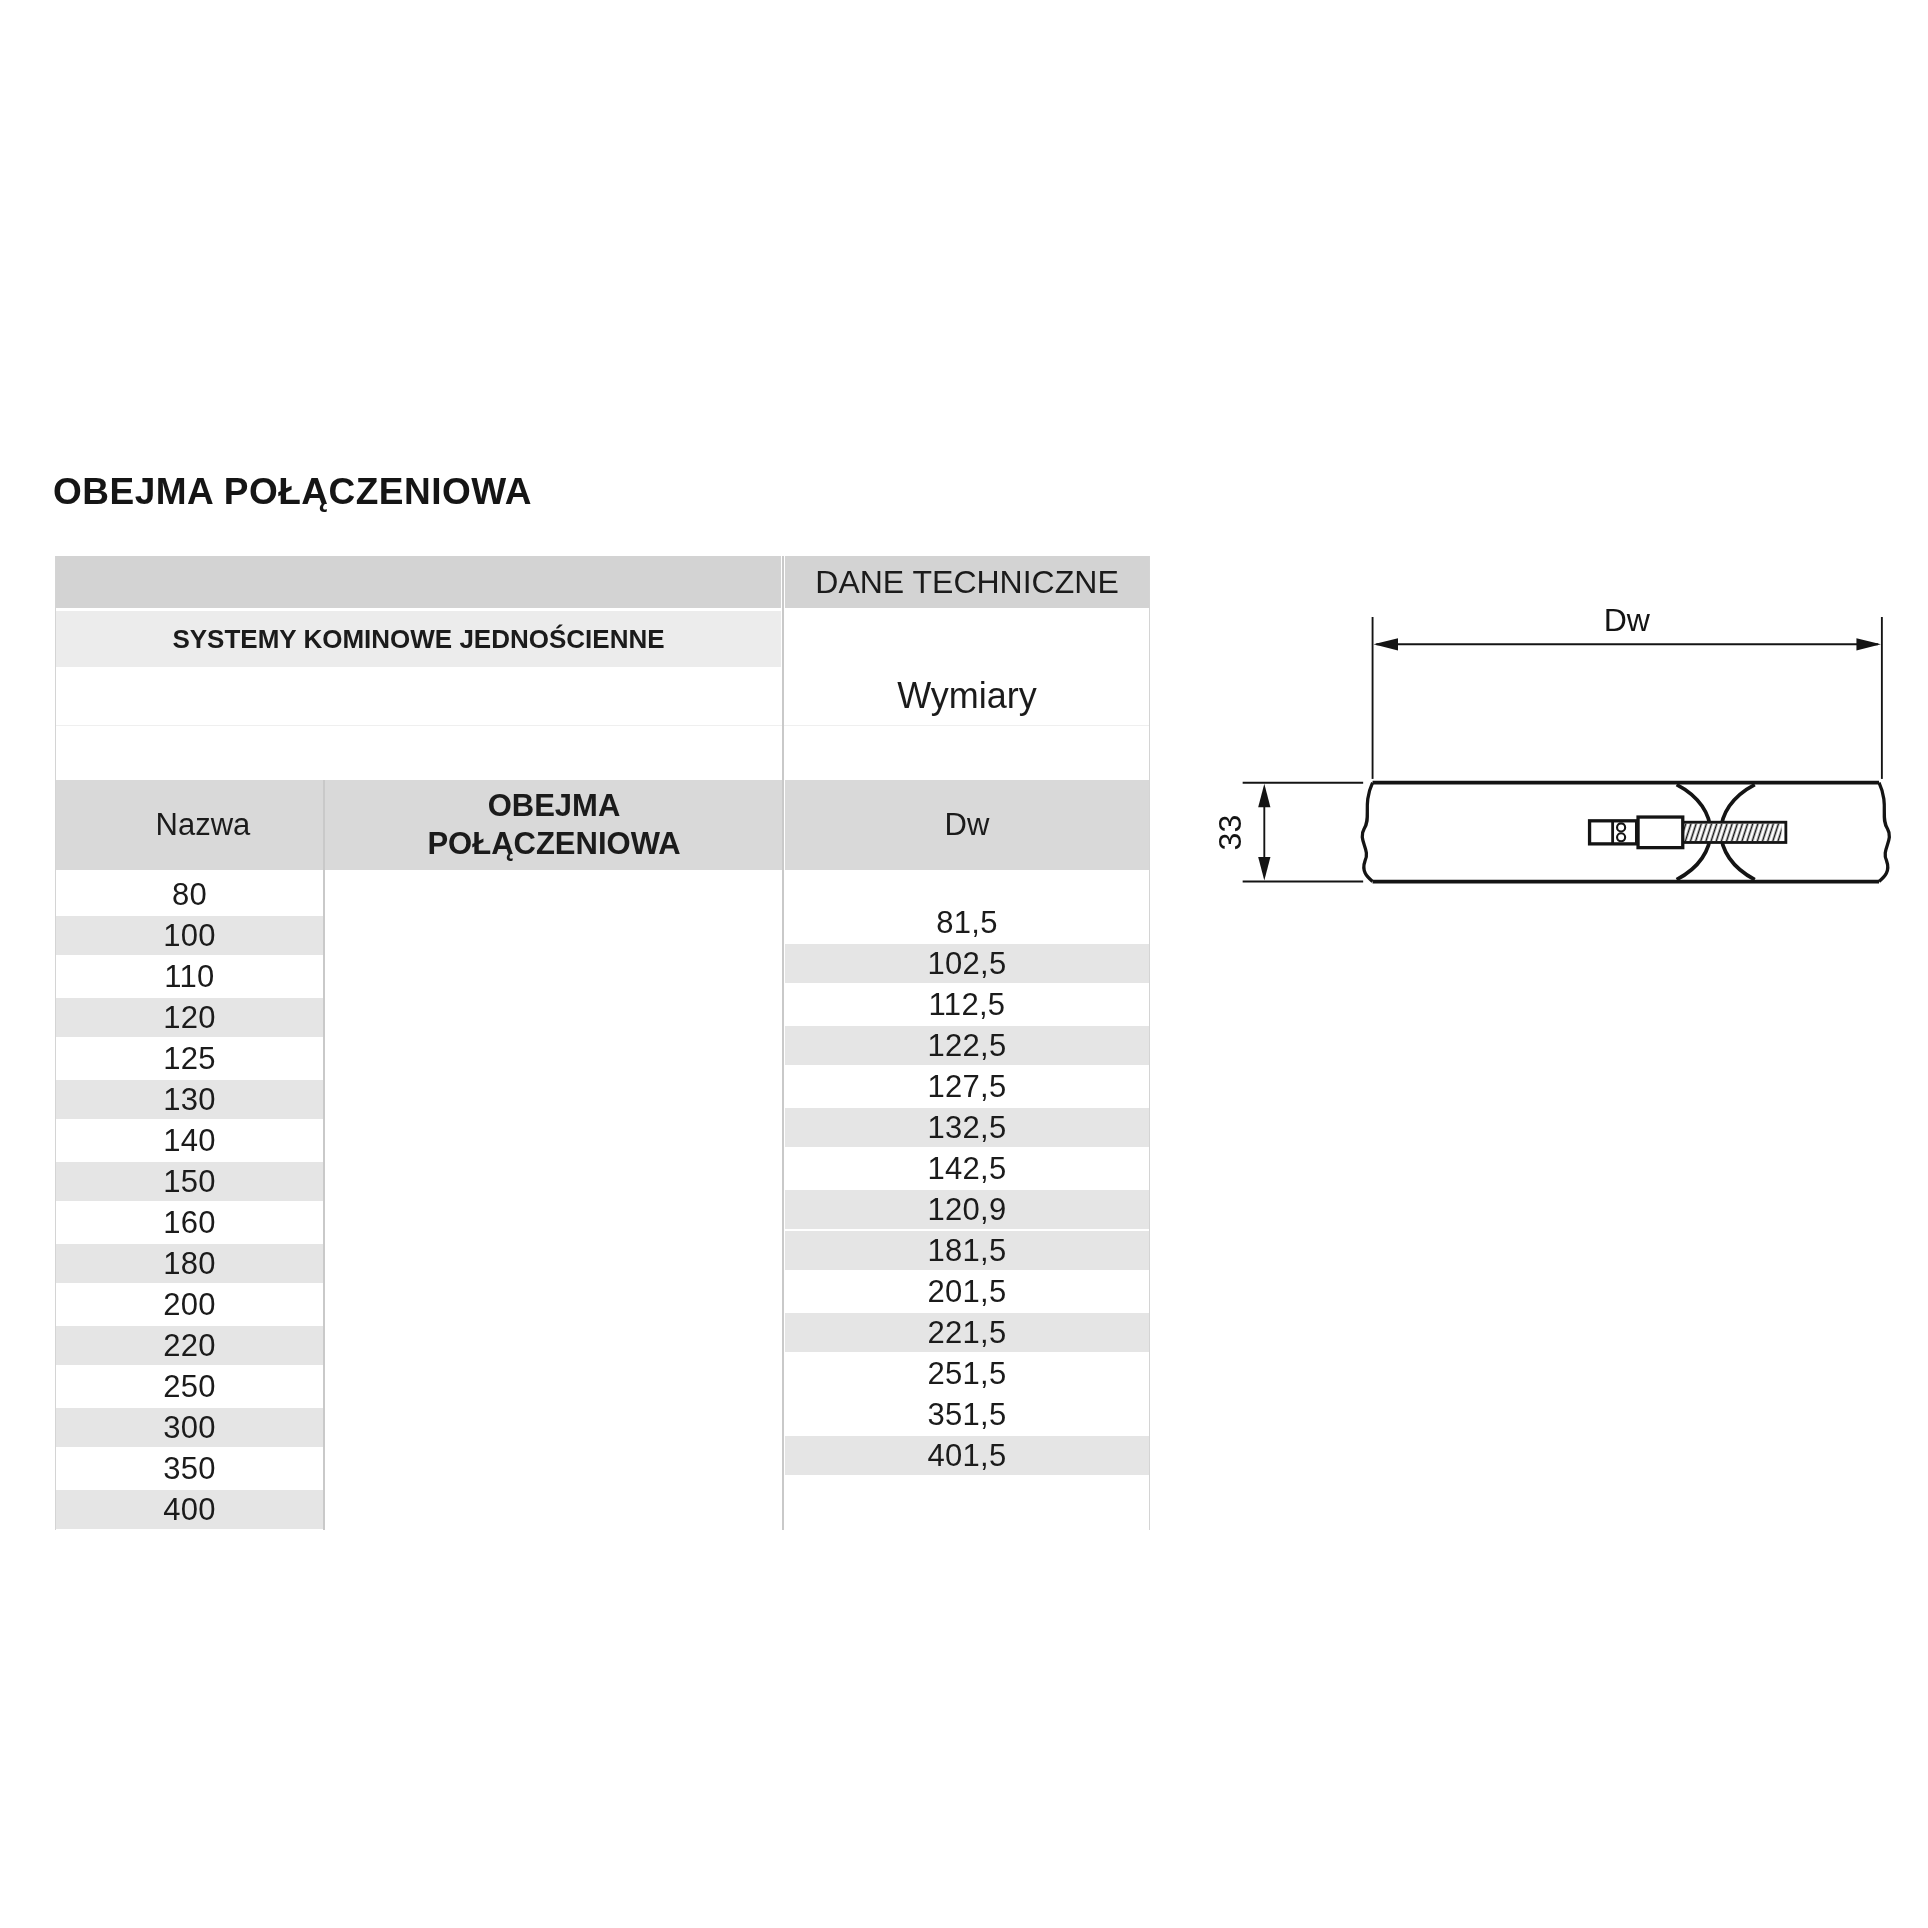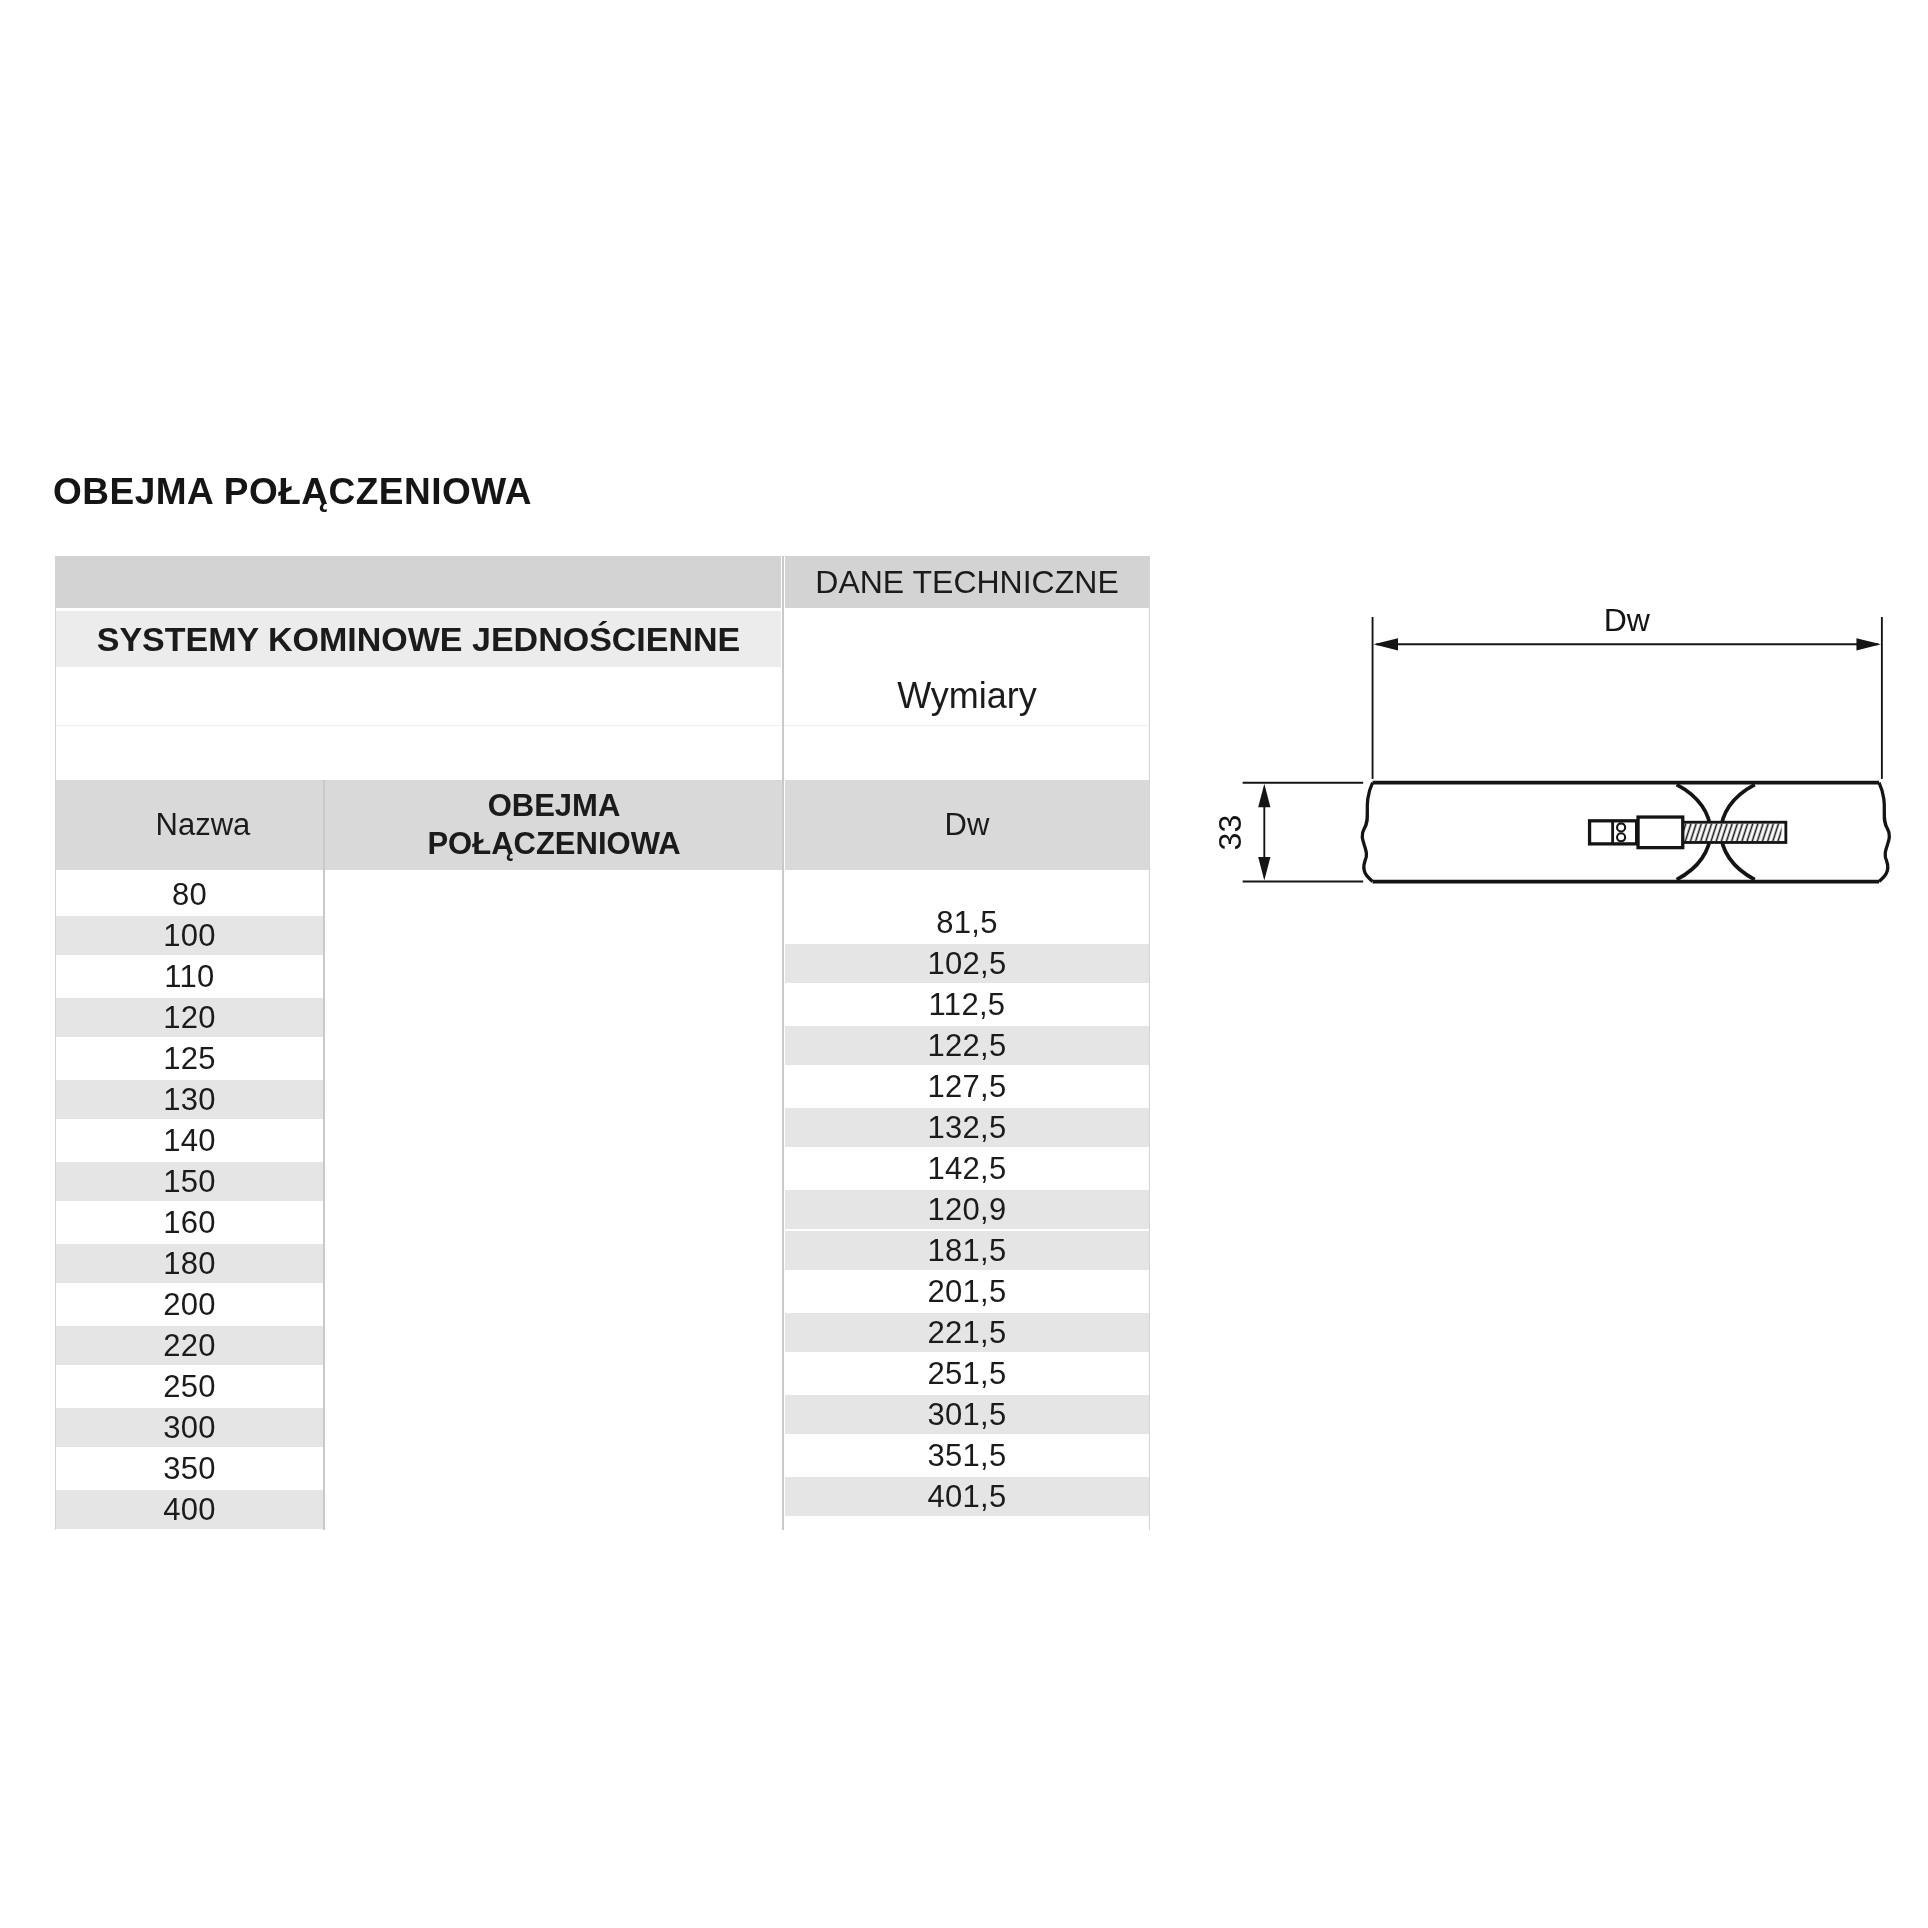--- a/index.html
+++ b/index.html
@@ -18,21 +18,21 @@
 
   
   .spec-table{
     position:absolute;left:55px;top:556px;width:1093px;height:974px;
     border-left:0.9px solid #d4d4d4;border-right:0.9px solid #d4d4d4;
     box-sizing:content-box;
   }
   .cell{position:absolute;display:flex;align-items:center;justify-content:center;text-align:center;}
   .c-top-left   {left:0;   top:0;    width:725px; height:52px; background:#d3d3d3;}
   .c-dane       {left:729px;top:0;   width:364px; height:52px; background:#d3d3d3;font-size:32px;}
-  .c-systemy    {left:0;   top:55px; width:725px; height:56px; background:#ececec;font-size:34px;font-weight:bold;}
+  .c-systemy    {left:0;   top:55px; width:725px; height:56px; background:#ececec;font-size:26px;font-weight:bold;}
   .c-wymiary    {left:729px;top:55px;width:364px; height:169px;background:#ffffff;font-size:36px;}
   .c-nazwa      {left:0;   top:224px;width:294px; height:90px; background:#d9d9d9;font-size:31px;}
   .c-obejma     {left:270px;top:224px;width:456px;height:90px; background:#d9d9d9;font-size:31px;font-weight:bold;line-height:38px;}
   .c-obejma span{display:block;max-width:282px;}
   .c-dw         {left:729px;top:224px;width:364px;height:90px; background:#d9d9d9;font-size:31px;}
 
   
   .vline{position:absolute;width:1.9px;background:#c9c9c9;}
   .vline-1{left:267px;top:224px;height:750px;}
   .vline-2{left:726px;top:0;height:974px;}
@@ -103,21 +103,20 @@
         <div class="row">112,5</div>
         <div class="row stripe">122,5</div>
         <div class="row">127,5</div>
         <div class="row stripe">132,5</div>
         <div class="row">142,5</div>
         <div class="row stripe">120,9</div>
         <div class="row stripe">181,5</div>
         <div class="row">201,5</div>
         <div class="row stripe">221,5</div>
         <div class="row">251,5</div>
-        <div class="row stripe">301,5</div>
         <div class="row">351,5</div>
         <div class="row stripe">401,5</div>
       </div>
   </div>
 
   <svg class="diagram" viewBox="1280 600 768 400" xmlns="http://www.w3.org/2000/svg">
     <defs>
       <pattern id="hatch" patternUnits="userSpaceOnUse" width="5.2" height="12" patternTransform="rotate(18)">
         <line x1="2.6" y1="-1" x2="2.6" y2="13" stroke="#141414" stroke-width="1.7"></line>
       </pattern>

